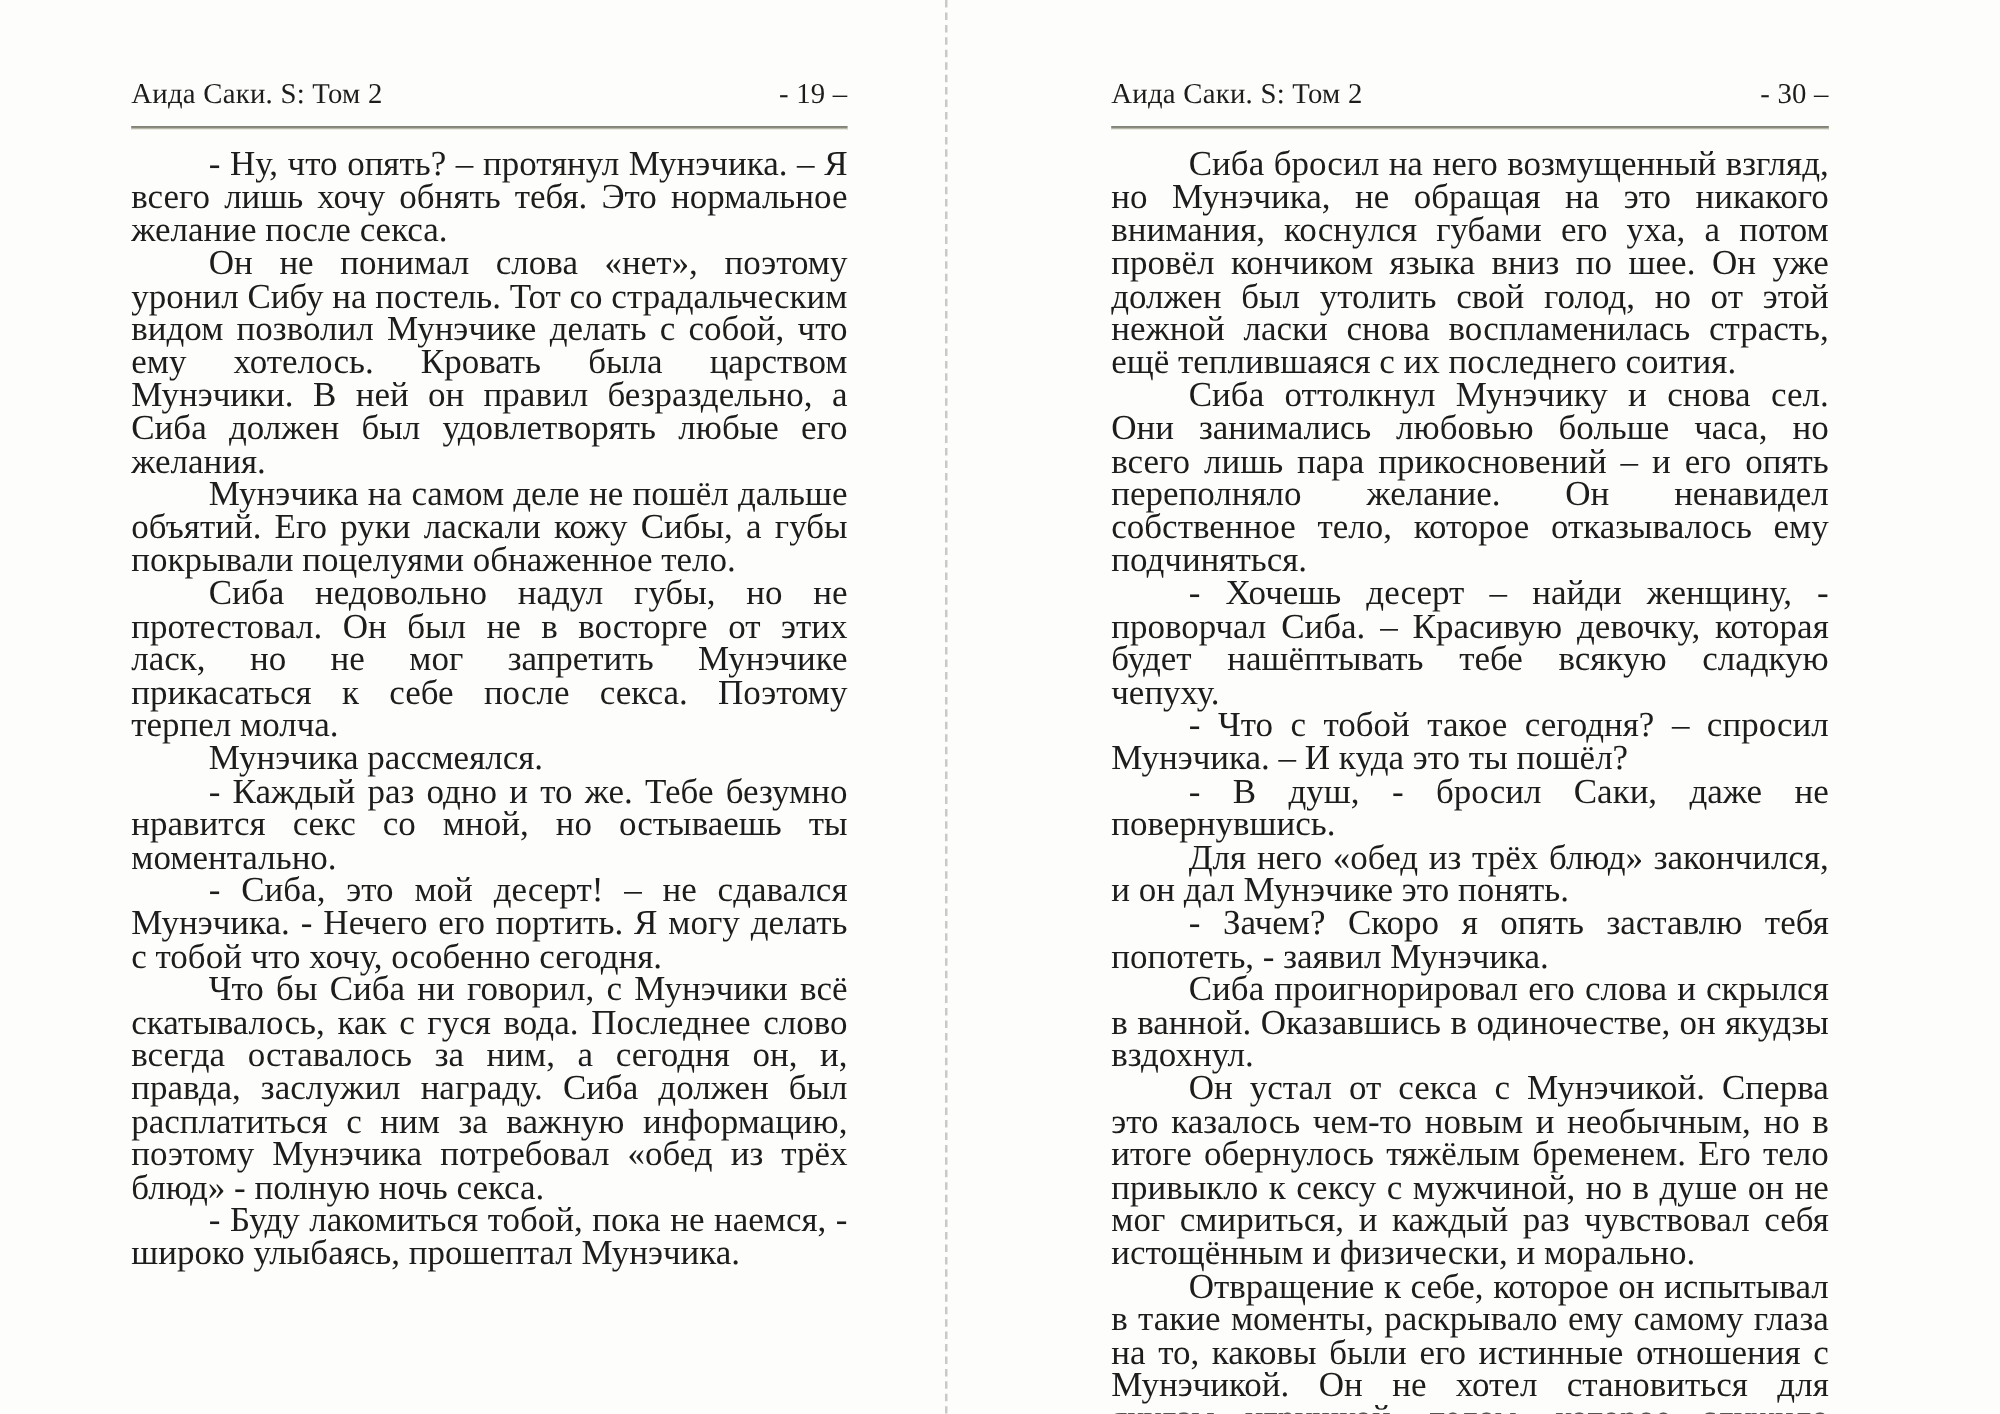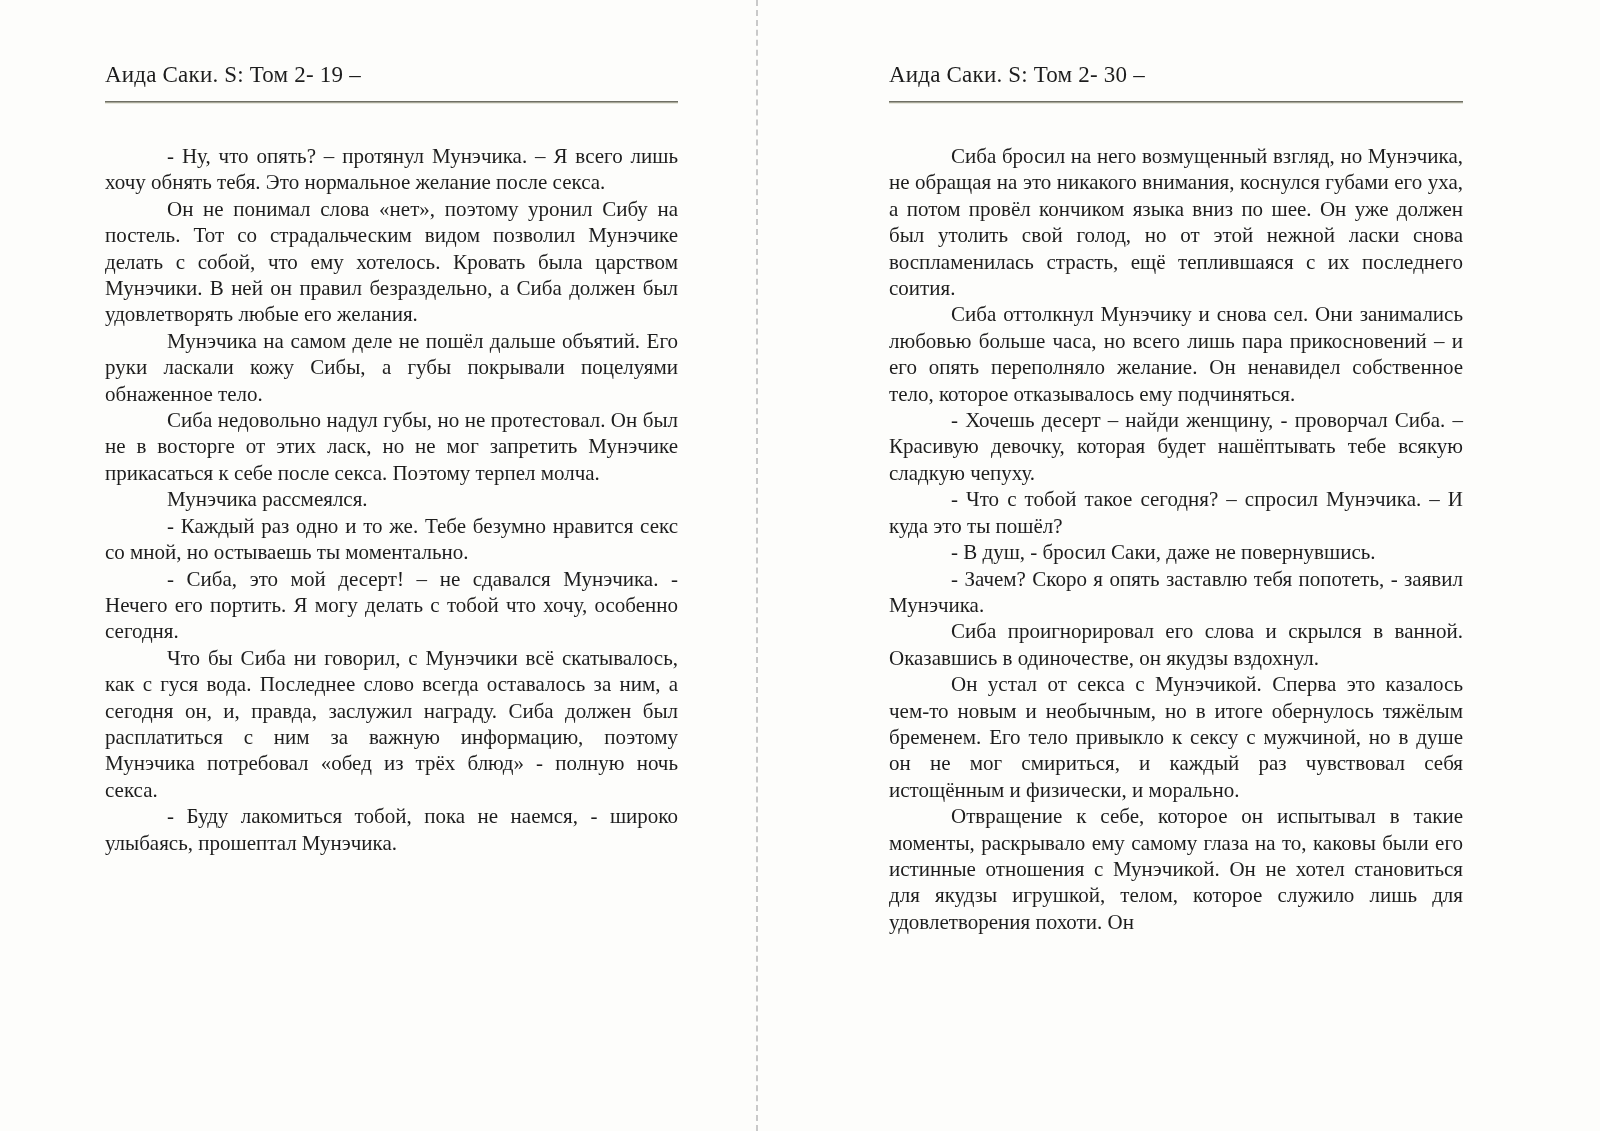--- a/index.html
+++ b/index.html
@@ -16,37 +16,37 @@
     position:absolute;
     left:756px; top:0;
     width:0; height:1131px;
     border-left:2px dashed var(--divider, #c9c9c9);
   }
   .page { position:absolute; top:62px; }
   .page-left  { left:105px; width:573px; }
   .page-right { left:889px; width:574px; }
   .page-header {
     display:flex;
-    justify-content:flex-start;
+    justify-content:space-between;
     align-items:baseline;
     font-size:23px;
     letter-spacing:0.2px;
   }
   .book-title { white-space:nowrap; }
   .page-number { white-space:nowrap; }
   .header-rule {
     margin-top:13px;
     height:3px;
     background: var(--rule, #a6a698);
     border-top:1px solid #6f6f64;
     border-bottom:1px solid #e9e9df;
   }
   .page-body {
-    margin-top:39px;
-    font-size:21px;
+    margin-top:15px;
+    font-size:28px;
     line-height:26.4px;
     text-align:justify;
   }
   .page-body p { text-indent:62px; }
 </style>
 </head>
 <body>
 
 <div class="spread">
 
@@ -76,20 +76,21 @@
       <span class="book-title">Аида Саки. S: Том 2</span>
       <span class="page-number">- 30 –</span>
     </div>
     <div class="header-rule"></div>
     <div class="page-body">
         <p>Сиба бросил на него возмущенный взгляд, но Мунэчика, не обращая на это никакого внимания, коснулся губами его уха, а потом провёл кончиком языка вниз по шее. Он уже должен был утолить свой голод, но от этой нежной ласки снова воспламенилась страсть, ещё теплившаяся с их последнего соития.</p>
         <p>Сиба оттолкнул Мунэчику и снова сел. Они занимались любовью больше часа, но всего лишь пара прикосновений – и его опять переполняло желание. Он ненавидел собственное тело, которое отказывалось ему подчиняться.</p>
         <p>- Хочешь десерт – найди женщину, - проворчал Сиба. – Красивую девочку, которая будет нашёптывать тебе всякую сладкую чепуху.</p>
         <p>- Что с тобой такое сегодня? – спросил Мунэчика. – И куда это ты пошёл?</p>
         <p>- В душ, - бросил Саки, даже не повернувшись.</p>
+        <p>Для него «обед из трёх блюд» закончился, и он дал Мунэчике это понять.</p>
         <p>- Зачем? Скоро я опять заставлю тебя попотеть, - заявил Мунэчика.</p>
         <p>Сиба проигнорировал его слова и скрылся в ванной. Оказавшись в одиночестве, он якудзы вздохнул.</p>
         <p>Он устал от секса с Мунэчикой. Сперва это казалось чем-то новым и необычным, но в итоге обернулось тяжёлым бременем. Его тело привыкло к сексу с мужчиной, но в душе он не мог смириться, и каждый раз чувствовал себя истощённым и физически, и морально.</p>
         <p>Отвращение к себе, которое он испытывал в такие моменты, раскрывало ему самому глаза на то, каковы были его истинные отношения с Мунэчикой. Он не хотел становиться для якудзы игрушкой, телом, которое служило лишь для удовлетворения похоти. Он</p>
       </div>
   </div>
 
 </div>
 
 </body></html>

